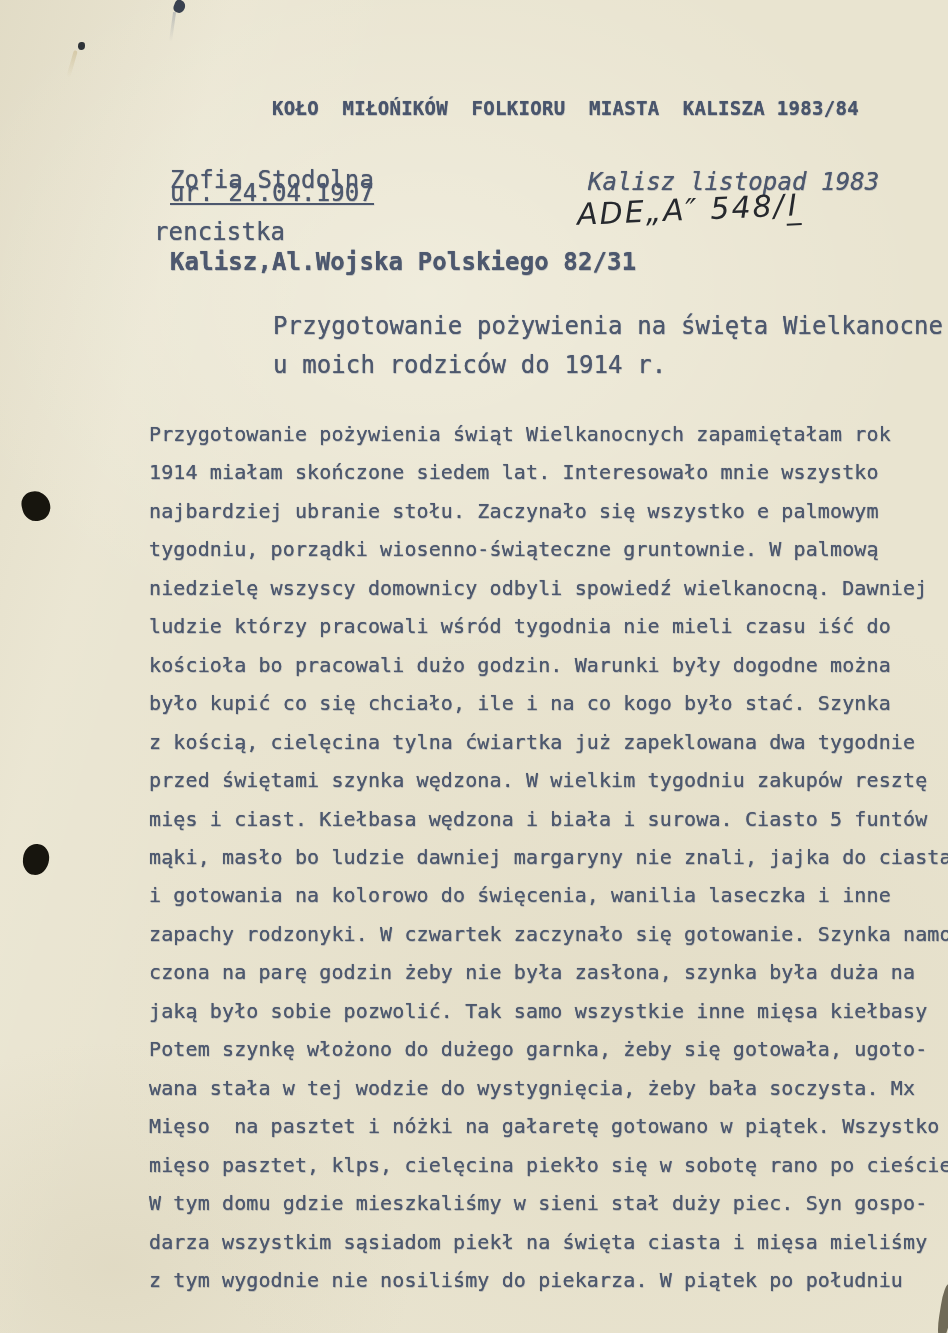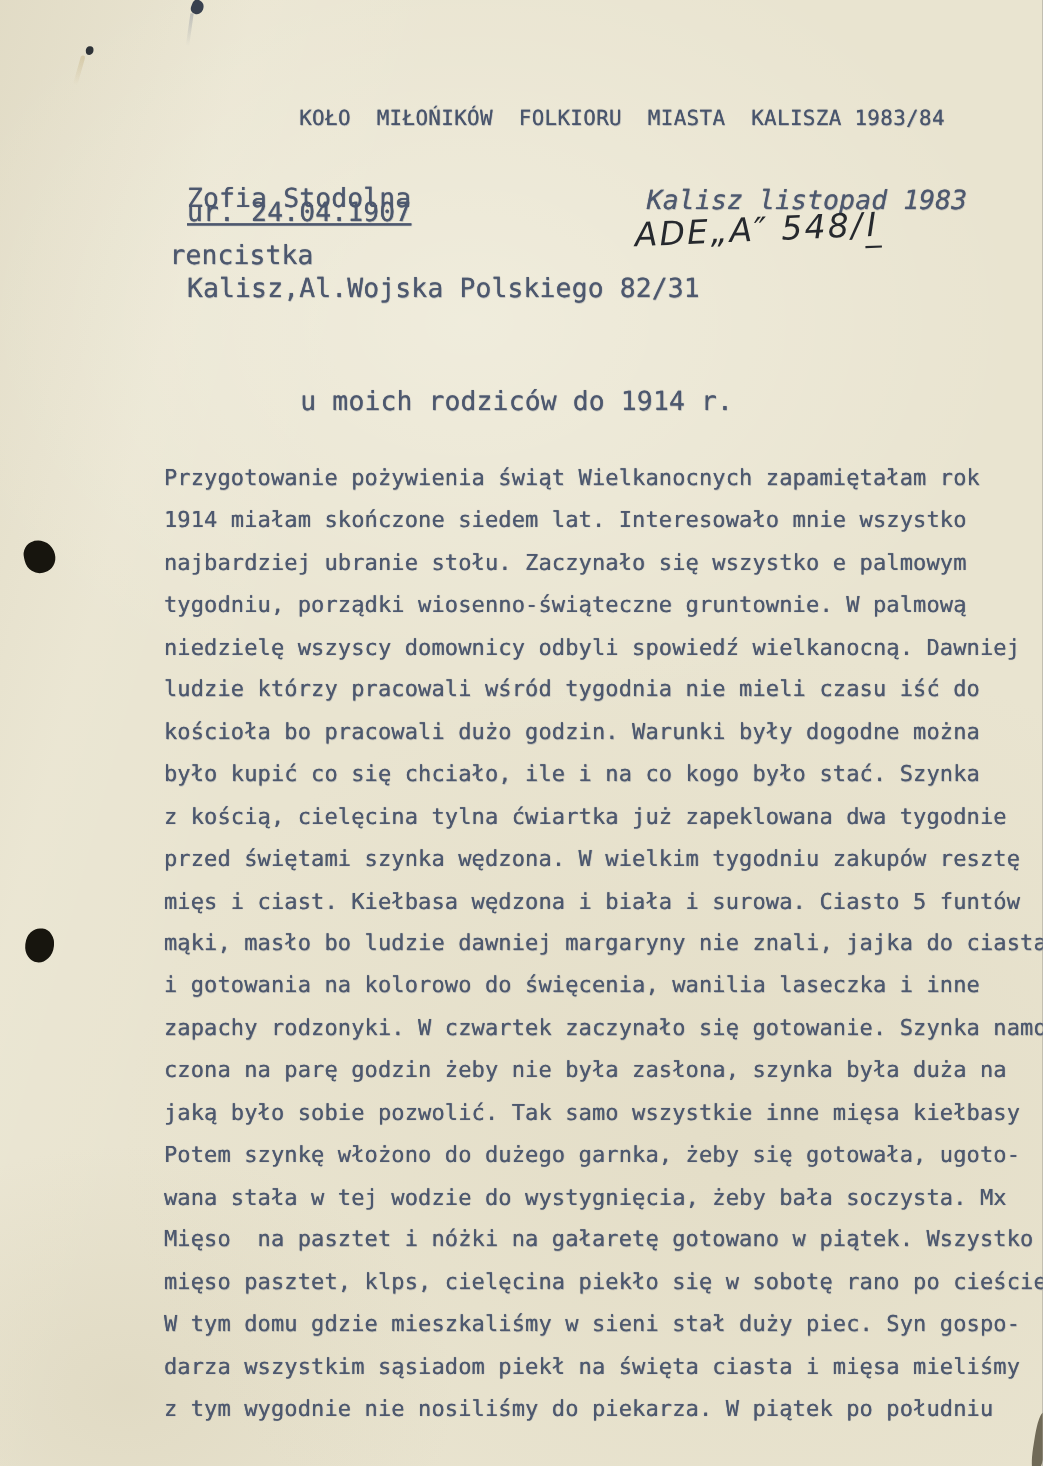--- a/index.html
+++ b/index.html
@@ -17,21 +17,21 @@
     font-family:"DejaVu Sans Mono",monospace;
     color:#4d586e;
   }
   .t{
     position:absolute;
     white-space:pre;
     font-size:24px;
     letter-spacing:0.12px;
     text-shadow:0 0 0.7px rgba(72,84,108,0.85), 0.5px 0.5px 0 rgba(72,84,108,0.22);
   }
-  .title{font-size:19px;letter-spacing:0.3px;color:#49556c;}
+  .title{font-size:19px;letter-spacing:0.3px;color:#49556c;font-weight:bold;}
   .body-lines{
     position:absolute;left:149px;top:415px;right:-60px;
     font-size:20px;line-height:38.45px;letter-spacing:0.12px;
   }
   .bl{white-space:pre;
       text-shadow:0 0 0.7px rgba(72,84,108,0.85), 0.5px 0.5px 0 rgba(72,84,108,0.22);}
   .handnote{
     position:absolute;left:577px;top:192px;
     font-family:"DejaVu Sans",sans-serif;
     font-style:italic;
@@ -62,25 +62,26 @@
   <div class="speck speck2-tail"></div>
   <div class="hole hole1"></div>
   <div class="hole hole2"></div>
   <div class="edge-mark"></div>
 
   <div class="t title" style="left:272px;top:97px;">KOŁO  MIŁOŃIKÓW  FOLKIORU  MIASTA  KALISZA 1983/84</div>
 
   <div class="t" style="left:170px;top:166px;">Zofia Stodolna</div>
   <div class="t" style="left:170px;top:179px;text-decoration:underline;">ur. 24.04.1907</div>
   <div class="t" style="left:154px;top:218px;">rencistka</div>
-  <div class="t" style="left:170px;top:248px;">Kalisz,Al.Wojska Polskiego 82/31</div>
+  <div class="t" style="left:170px;top:248px;font-weight:bold;">Kalisz,Al.Wojska Polskiego 82/31</div>
 
   <div class="t" style="left:588px;top:168px;font-style:italic;">Kalisz listopad 1983</div>
   <div class="handnote"><span>ADE„A″ 548/</span><span class="roman">I</span></div>
 
+  <div class="t" style="left:273px;top:312px;">Przygotowanie pożywienia na święta Wielkanocne</div>
   <div class="t" style="left:273px;top:351px;">u moich rodziców do 1914 r.</div>
 
   <div class="body-lines">
     <div class="bl">Przygotowanie pożywienia świąt Wielkanocnych zapamiętałam rok</div>
     <div class="bl">1914 miałam skończone siedem lat. Interesowało mnie wszystko</div>
     <div class="bl">najbardziej ubranie stołu. Zaczynało się wszystko e palmowym</div>
     <div class="bl">tygodniu, porządki wiosenno-świąteczne gruntownie. W palmową</div>
     <div class="bl">niedzielę wszyscy domownicy odbyli spowiedź wielkanocną. Dawniej</div>
     <div class="bl">ludzie którzy pracowali wśród tygodnia nie mieli czasu iść do</div>
     <div class="bl">kościoła bo pracowali dużo godzin. Warunki były dogodne można</div>

